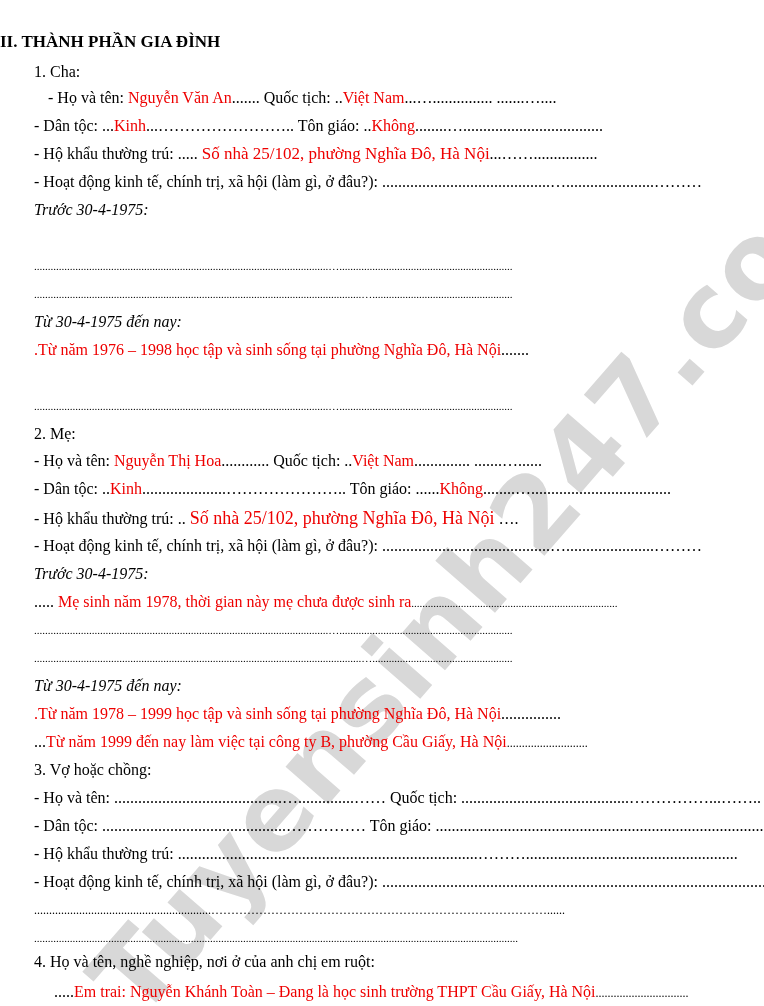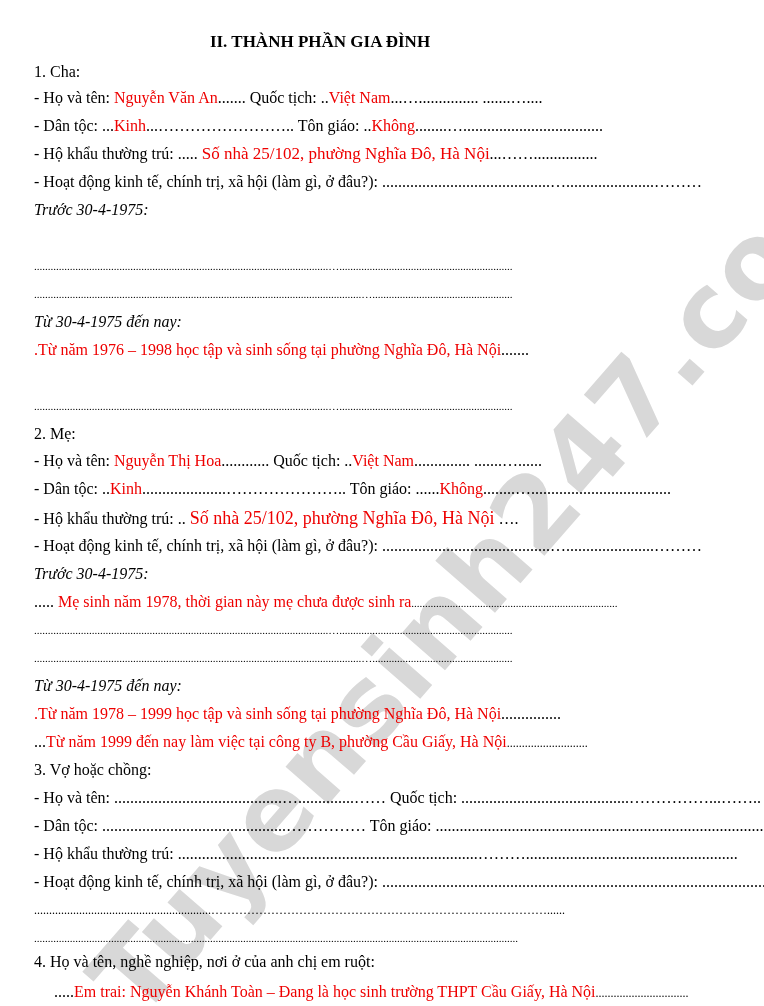--- a/index.html
+++ b/index.html
@@ -1,41 +1,41 @@
 <!DOCTYPE html>
 <html><head>
 <meta charset="utf-8">
 <style>
   html, body { margin: 0; padding: 0; background: #ffffff; }
   body { width: 764px; height: 1006px; position: relative; overflow: hidden;
          font-family: "Liberation Serif", "DejaVu Serif", serif; color: #000; font-size: 16px; }
   .page { position: absolute; left: 0; top: 0; width: 764px; height: 1006px; }
   .line { position: absolute; left: 34px; white-space: nowrap; line-height: 20px; height: 20px; }
-  .title { left: 0; width: 640px; text-align: center; font-weight: bold; font-size: 17px; }
+  .title { left: 0; width: 640px; font-weight: bold; font-size: 17px; }
   .heading { font-weight: normal; }
   .italic { font-style: italic; }
   .red { color: #ee0000; }
   .watermark { position: absolute; left: -60px; top: 560px; width: 1000px; text-align: center;
                transform: rotate(-49deg); transform-origin: 50% 50%;
                font-family: "DejaVu Sans", "Liberation Sans", sans-serif; font-weight: bold;
                font-size: 104px; color: #d8d8d8; letter-spacing: 2px; pointer-events: none; z-index: 0; }
   .content { position: absolute; left: 0; top: 0; width: 764px; height: 1006px; z-index: 1; }
   .big { font-size: 17px; }
 </style>
 </head>
 <body>
 
 <div class="page">
   <div class="watermark">Tuyensinh247.com</div>
 
   <div class="content">
     <div class="line title" style="top:32px;">II. THÀNH PHẦN GIA ĐÌNH</div>
 
     <div class="line heading" style="top:62px;">1. Cha:</div>
-    <div class="line" style="top:88px;">
+    <div class="line" style="top:88px;margin-left:14px;">
       <span>- Họ và tên: </span><span class="red">Nguyễn Văn An</span><span>.......  </span><span>Quốc tịch: ..</span><span class="red">Việt Nam</span><span>...…............... .......…....</span>
     </div>
     <div class="line" style="top:116px;">
       <span>- Dân tộc: ...</span><span class="red">Kinh</span><span>...…………………….. </span><span>Tôn giáo: ..</span><span class="red">Không</span><span>........…...................................</span>
     </div>
     <div class="line" style="top:144px;">
       <span>- Hộ khẩu thường trú: ..... </span><span class="red big">Số nhà 25/102, phường Nghĩa Đô, Hà Nội</span><span>...……................</span>
     </div>
     <div class="line" style="top:172px;">
       <span>- Hoạt động kinh tế, chính trị, xã hội (làm gì, ở đâu?): </span><span>..........................................…......................………</span>

